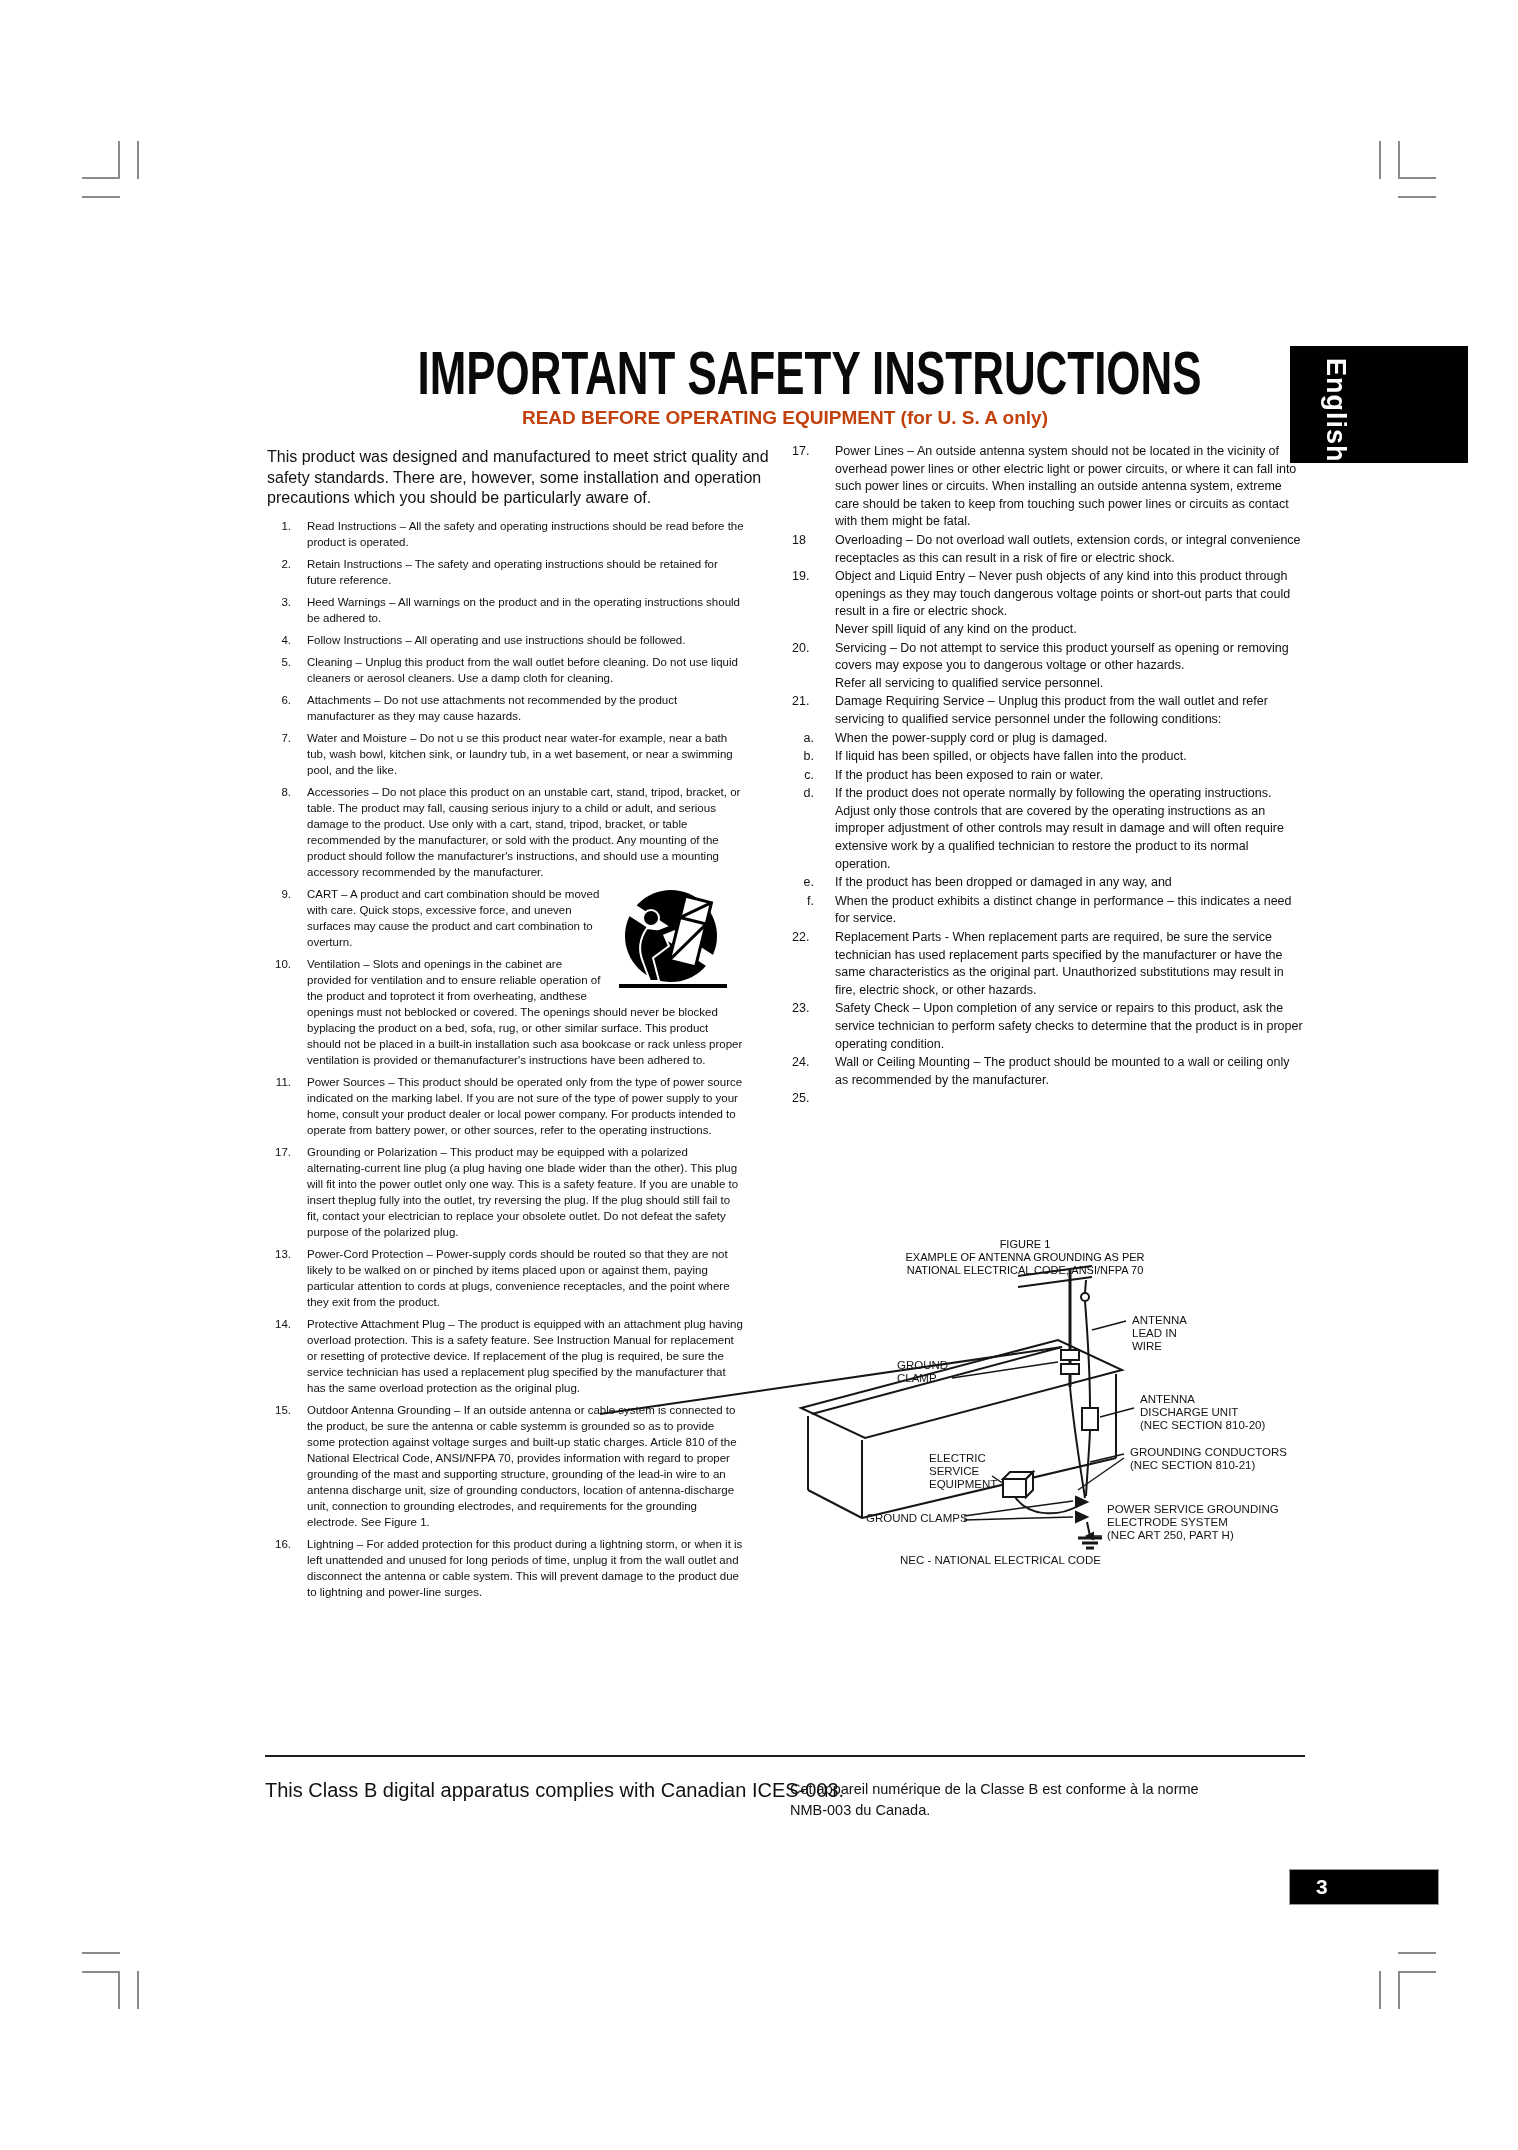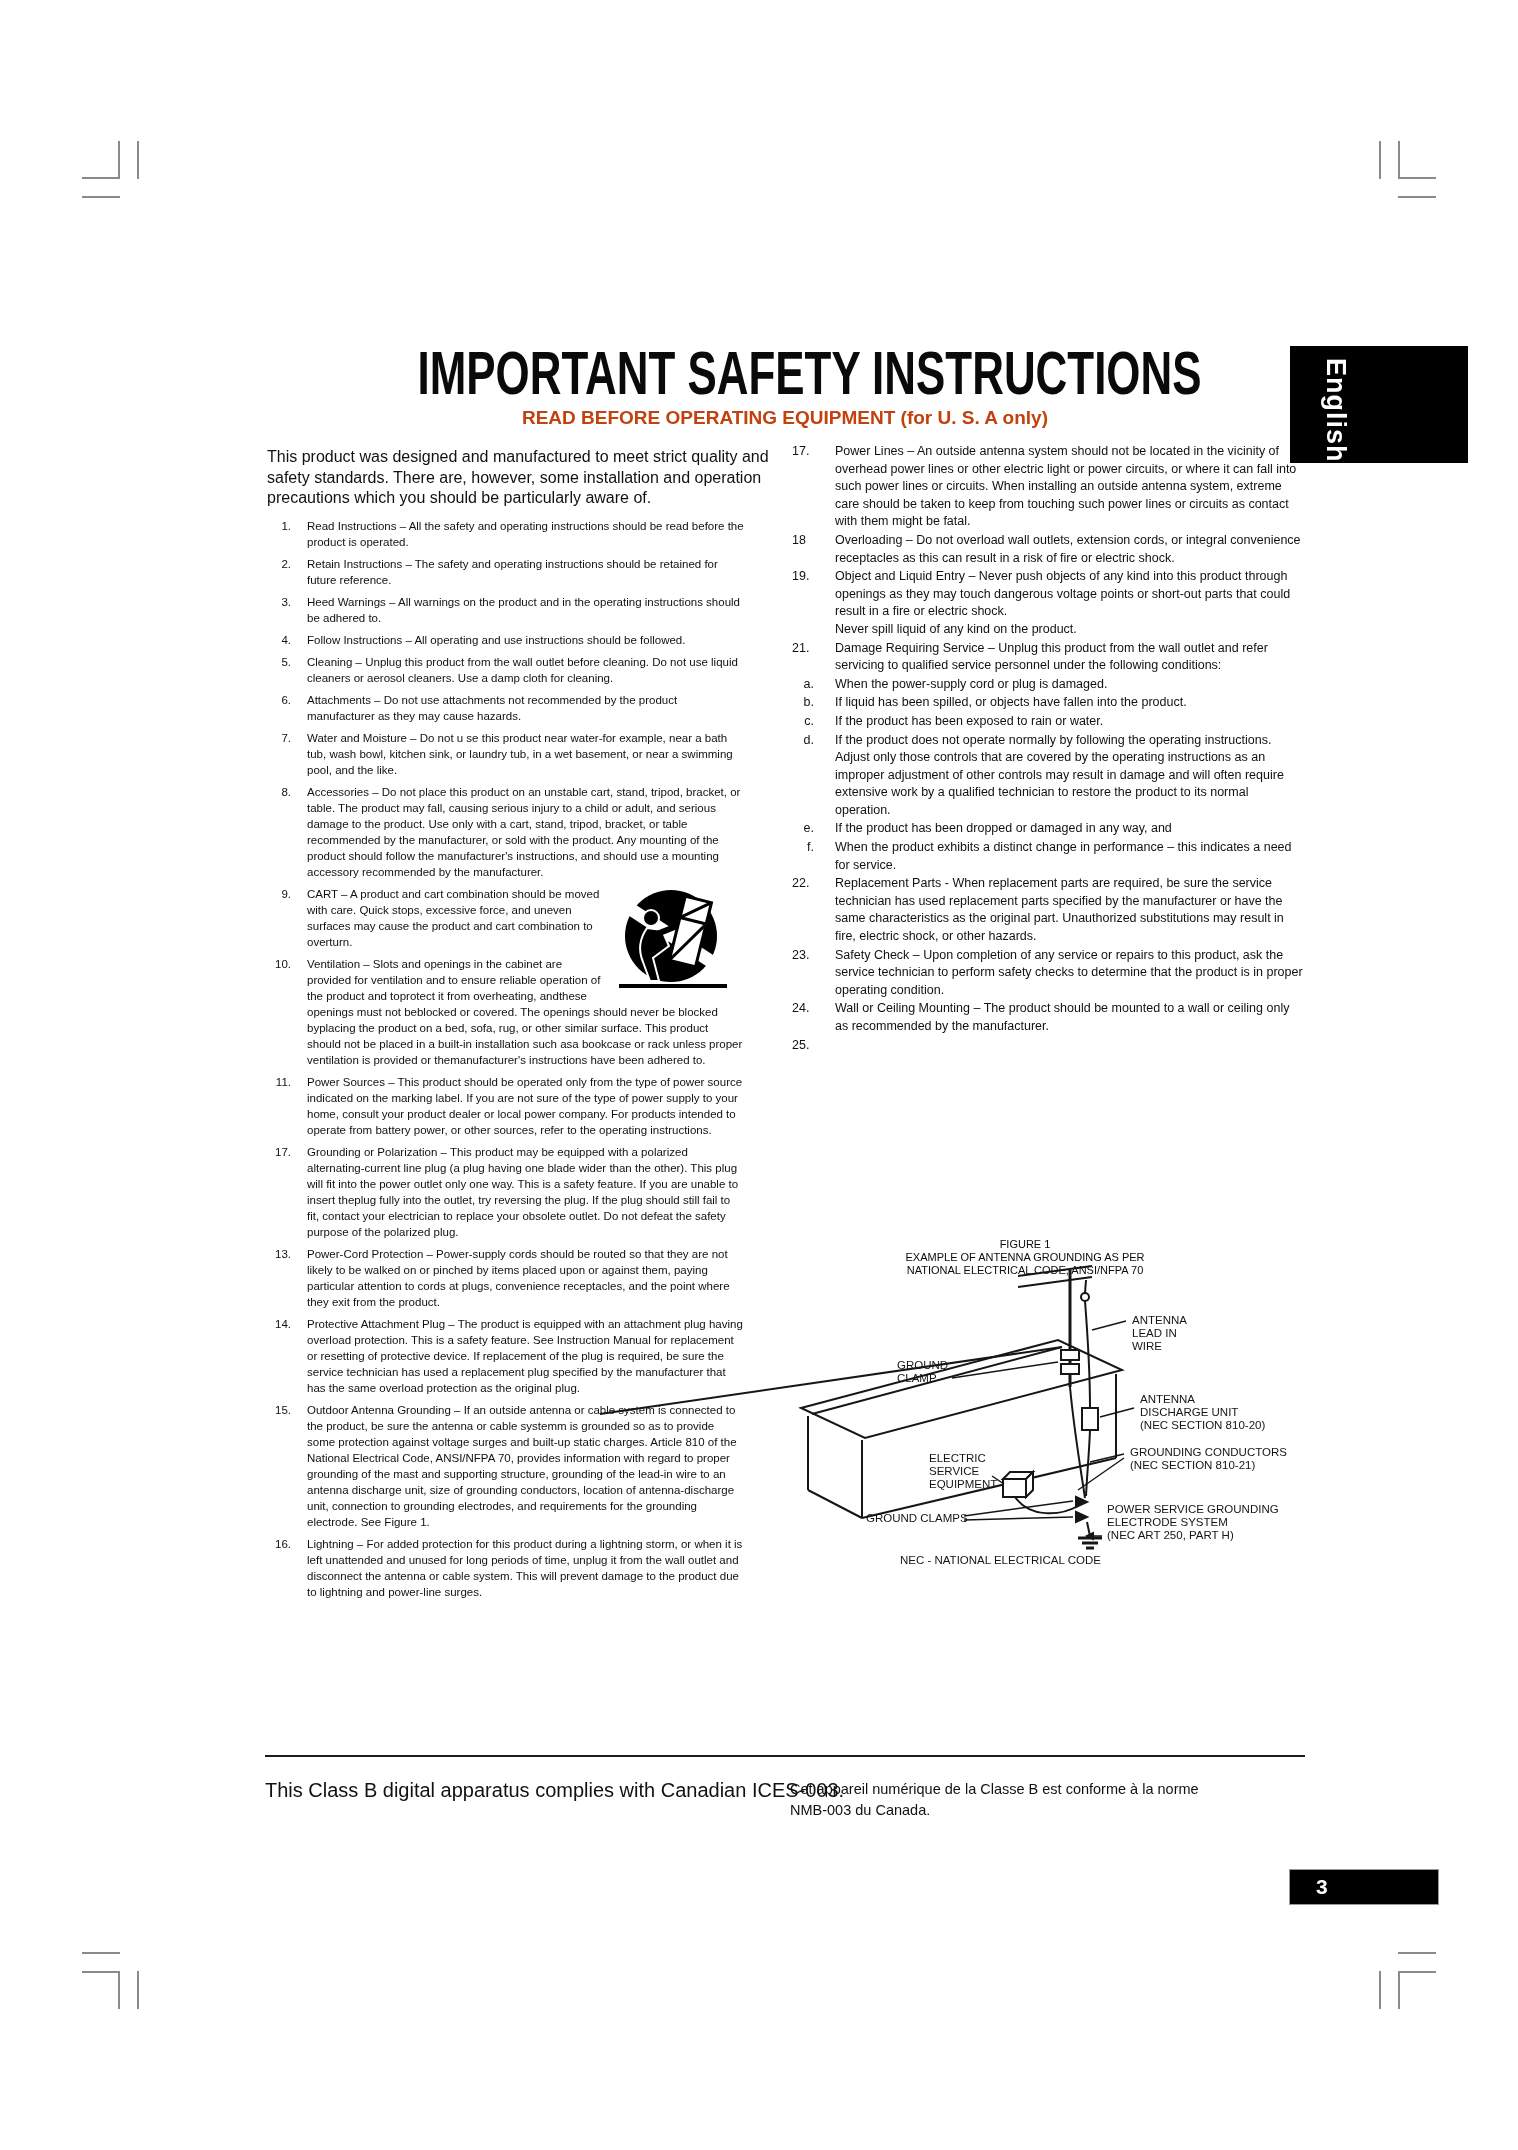--- a/index.html
+++ b/index.html
@@ -175,20 +175,25 @@
       <span class="txt">Power Lines – An outside antenna system should not be located in the vicinity of overhead power lines or other electric light or power circuits, or where it can fall into such power lines or circuits. When installing an outside antenna system, extreme care should be taken to keep from touching such power lines or circuits as contact with them might be fatal.</span>
     </div>
     <div class="item-r">
       <span class="num">18</span>
       <span class="txt">Overloading – Do not overload wall outlets, extension cords, or integral convenience receptacles as this can result in a risk of fire or electric shock.</span>
     </div>
     <div class="item-r">
       <span class="num">19.</span>
       <span class="txt">Object and Liquid Entry – Never push objects of any kind into this product through openings as they may touch dangerous voltage points or short-out parts that could result in a fire or electric shock.
 Never spill liquid of any kind on the product.</span>
+    </div>
+    <div class="item-r">
+      <span class="num">20.</span>
+      <span class="txt">Servicing – Do not attempt to service this product yourself as opening or removing covers may expose you to dangerous voltage or other hazards.
+Refer all servicing to qualified service personnel.</span>
     </div>
     <div class="item-r">
       <span class="num">21.</span>
       <span class="txt">Damage Requiring Service – Unplug this product from the wall outlet and refer servicing to qualified service personnel under the following conditions:</span>
     </div>
     <div class="item-r">
       <span class="num let">a.</span>
       <span class="txt">When the power-supply cord or plug is damaged.</span>
     </div>
     <div class="item-r">

